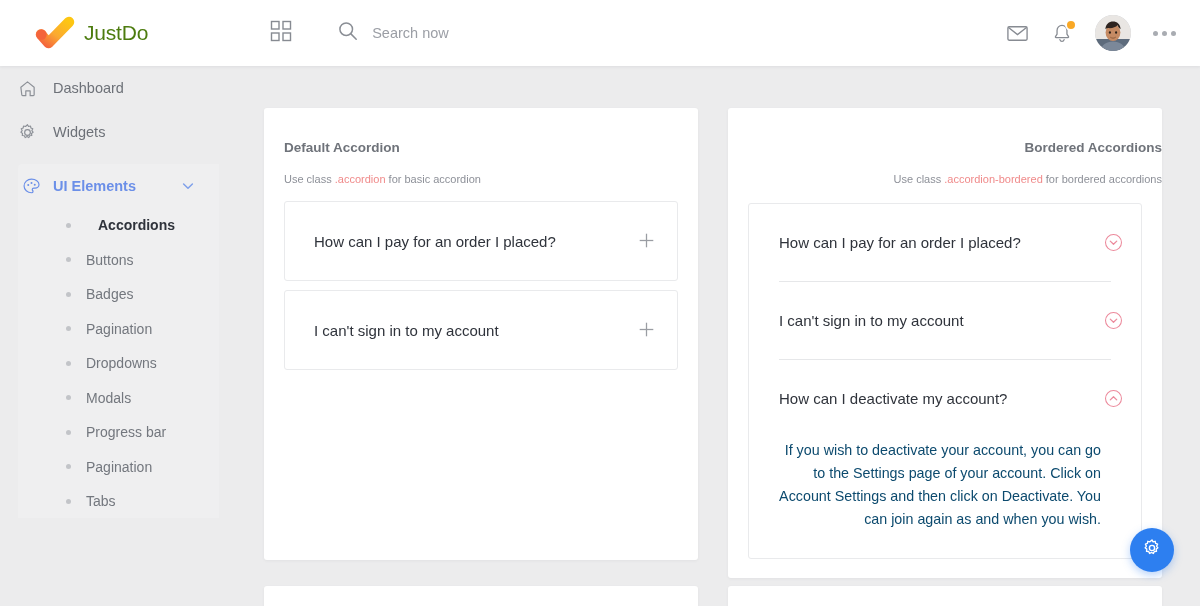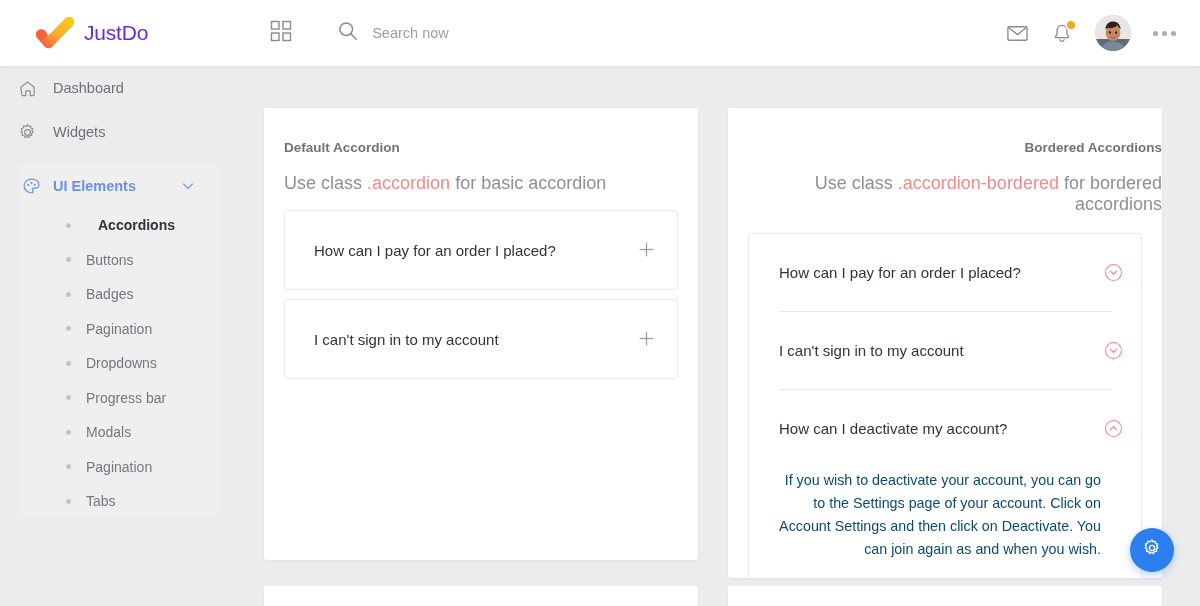--- a/index.html
+++ b/index.html
@@ -16,21 +16,21 @@
     position:absolute; left:0; top:0; width:1200px; height:66px;
     background:#ffffff;
     display:flex; align-items:center;
     box-shadow:0 1px 3px rgba(80,86,110,0.10);
     z-index:20;
   }
   .brand{ display:flex; align-items:center; margin-left:34px; }
   .logo-mark{ width:44px; height:34px; position:relative; }
   .logo-mark svg{ display:block; }
   .brand-name{
-    font-size:21px; color:#6d28d9; letter-spacing:-0.2px;
+    font-size:21px; color:#4d7c0f; letter-spacing:-0.2px;
     margin-left:6px; font-weight:400;
   }
   .hdr-grid{ margin-left:122px; cursor:pointer; }
   .hdr-search{
     display:flex; align-items:center; margin-left:46px; cursor:text;
   }
   .hdr-search .search-text{
     margin-left:14px; font-size:14.5px; color:#9b9ea5;
   }
   .hdr-right{
@@ -110,21 +110,21 @@
   .card-left { left:45px;  top:42px; width:434px; height:452px; }
   .card-right{ left:509px; top:42px; width:434px; height:470px;text-align:right; }
   .card-left-b { left:45px;  top:520px; width:434px; height:120px; }
   .card-right-b{ left:509px; top:520px; width:434px; height:120px; }
 
   .card-title{
     font-size:13.5px; color:#6f737a; font-weight:700;
     padding:32px 0 0 20px;
   }
   .card-sub{
-    font-size:18px; color:#8d9098;
+    font-size:11px; color:#8d9098;
     padding:18px 0 0 20px;
   }
   .code{ color:#f08a8a; }
 
   
   .acc-list{ padding:16px 20px 0 20px; }
   .acc-box{
     border:1px solid #e9eaec;
     border-radius:3px;
     height:80px;
@@ -311,25 +311,25 @@
     <div class="sub-item">
       <span class="sub-bullet"></span>
       <span class="sub-lbl">Pagination</span>
     </div>
     <div class="sub-item">
       <span class="sub-bullet"></span>
       <span class="sub-lbl">Dropdowns</span>
     </div>
     <div class="sub-item">
       <span class="sub-bullet"></span>
+      <span class="sub-lbl">Modals</span>
+    </div>
+    <div class="sub-item">
+      <span class="sub-bullet"></span>
       <span class="sub-lbl">Progress bar</span>
-    </div>
-    <div class="sub-item">
-      <span class="sub-bullet"></span>
-      <span class="sub-lbl">Modals</span>
     </div>
     <div class="sub-item">
       <span class="sub-bullet"></span>
       <span class="sub-lbl">Pagination</span>
     </div>
     <div class="sub-item">
       <span class="sub-bullet"></span>
       <span class="sub-lbl">Tabs</span>
     </div>
     <div class="sub-item">

